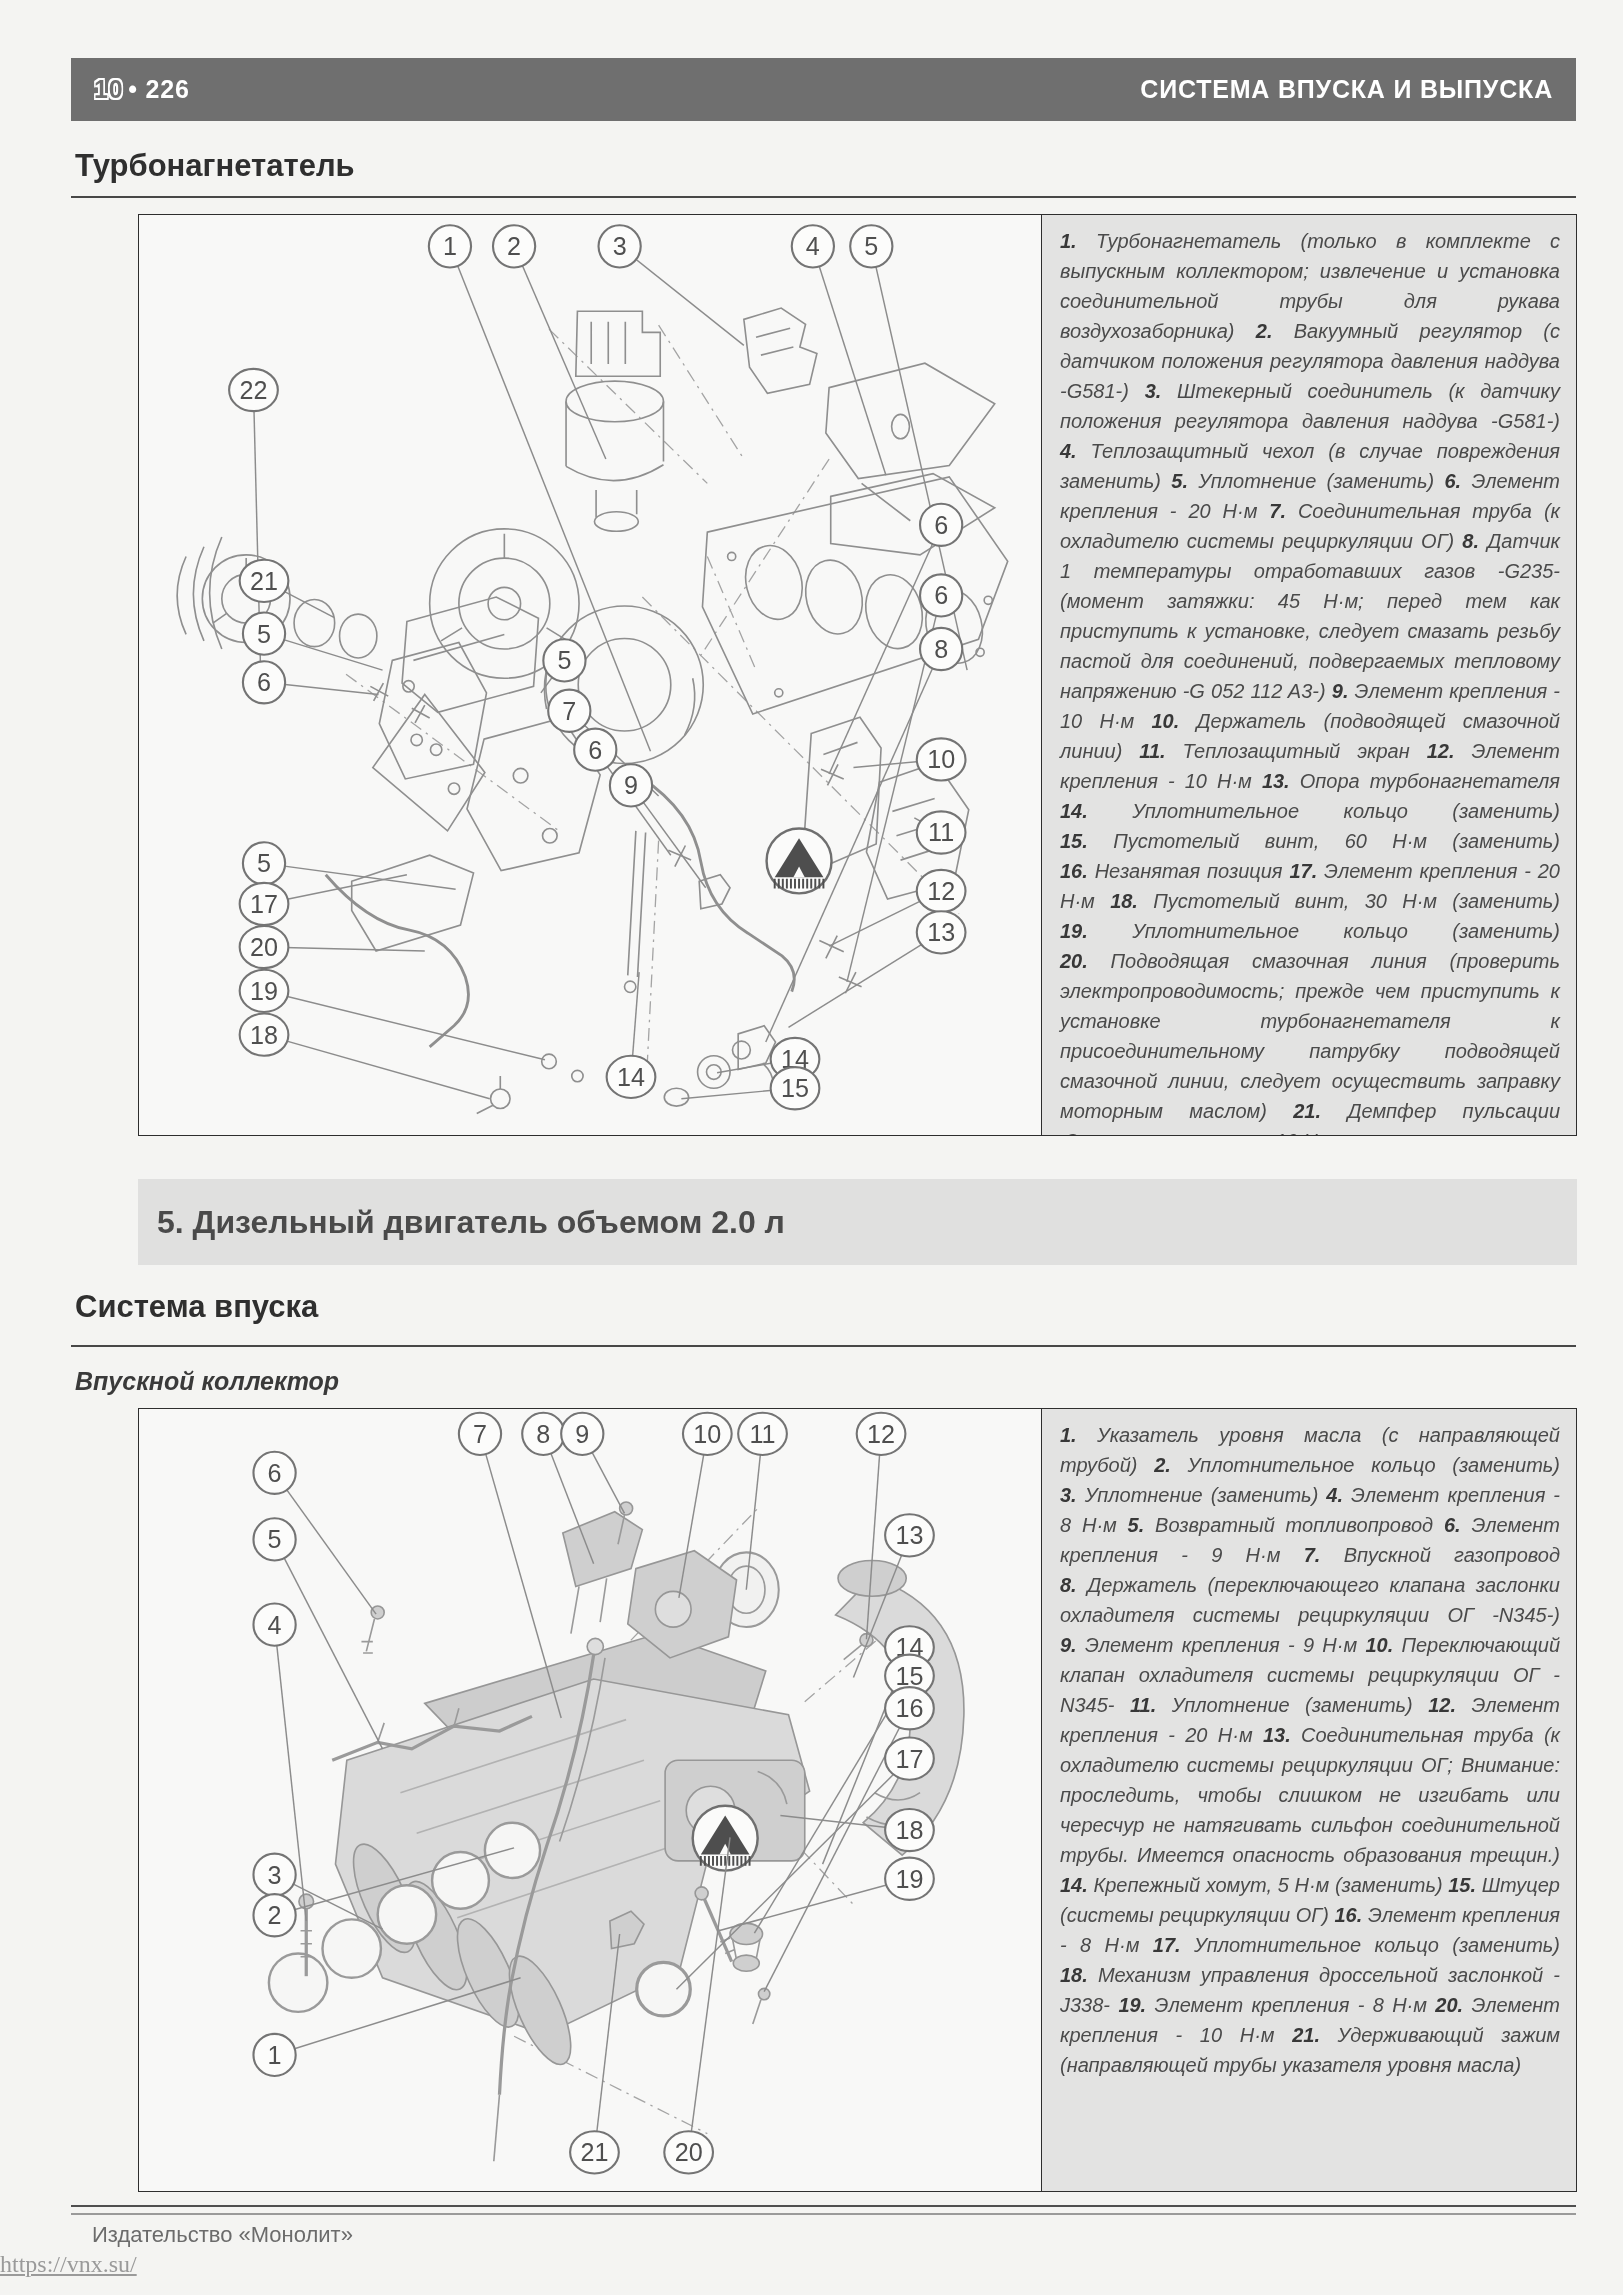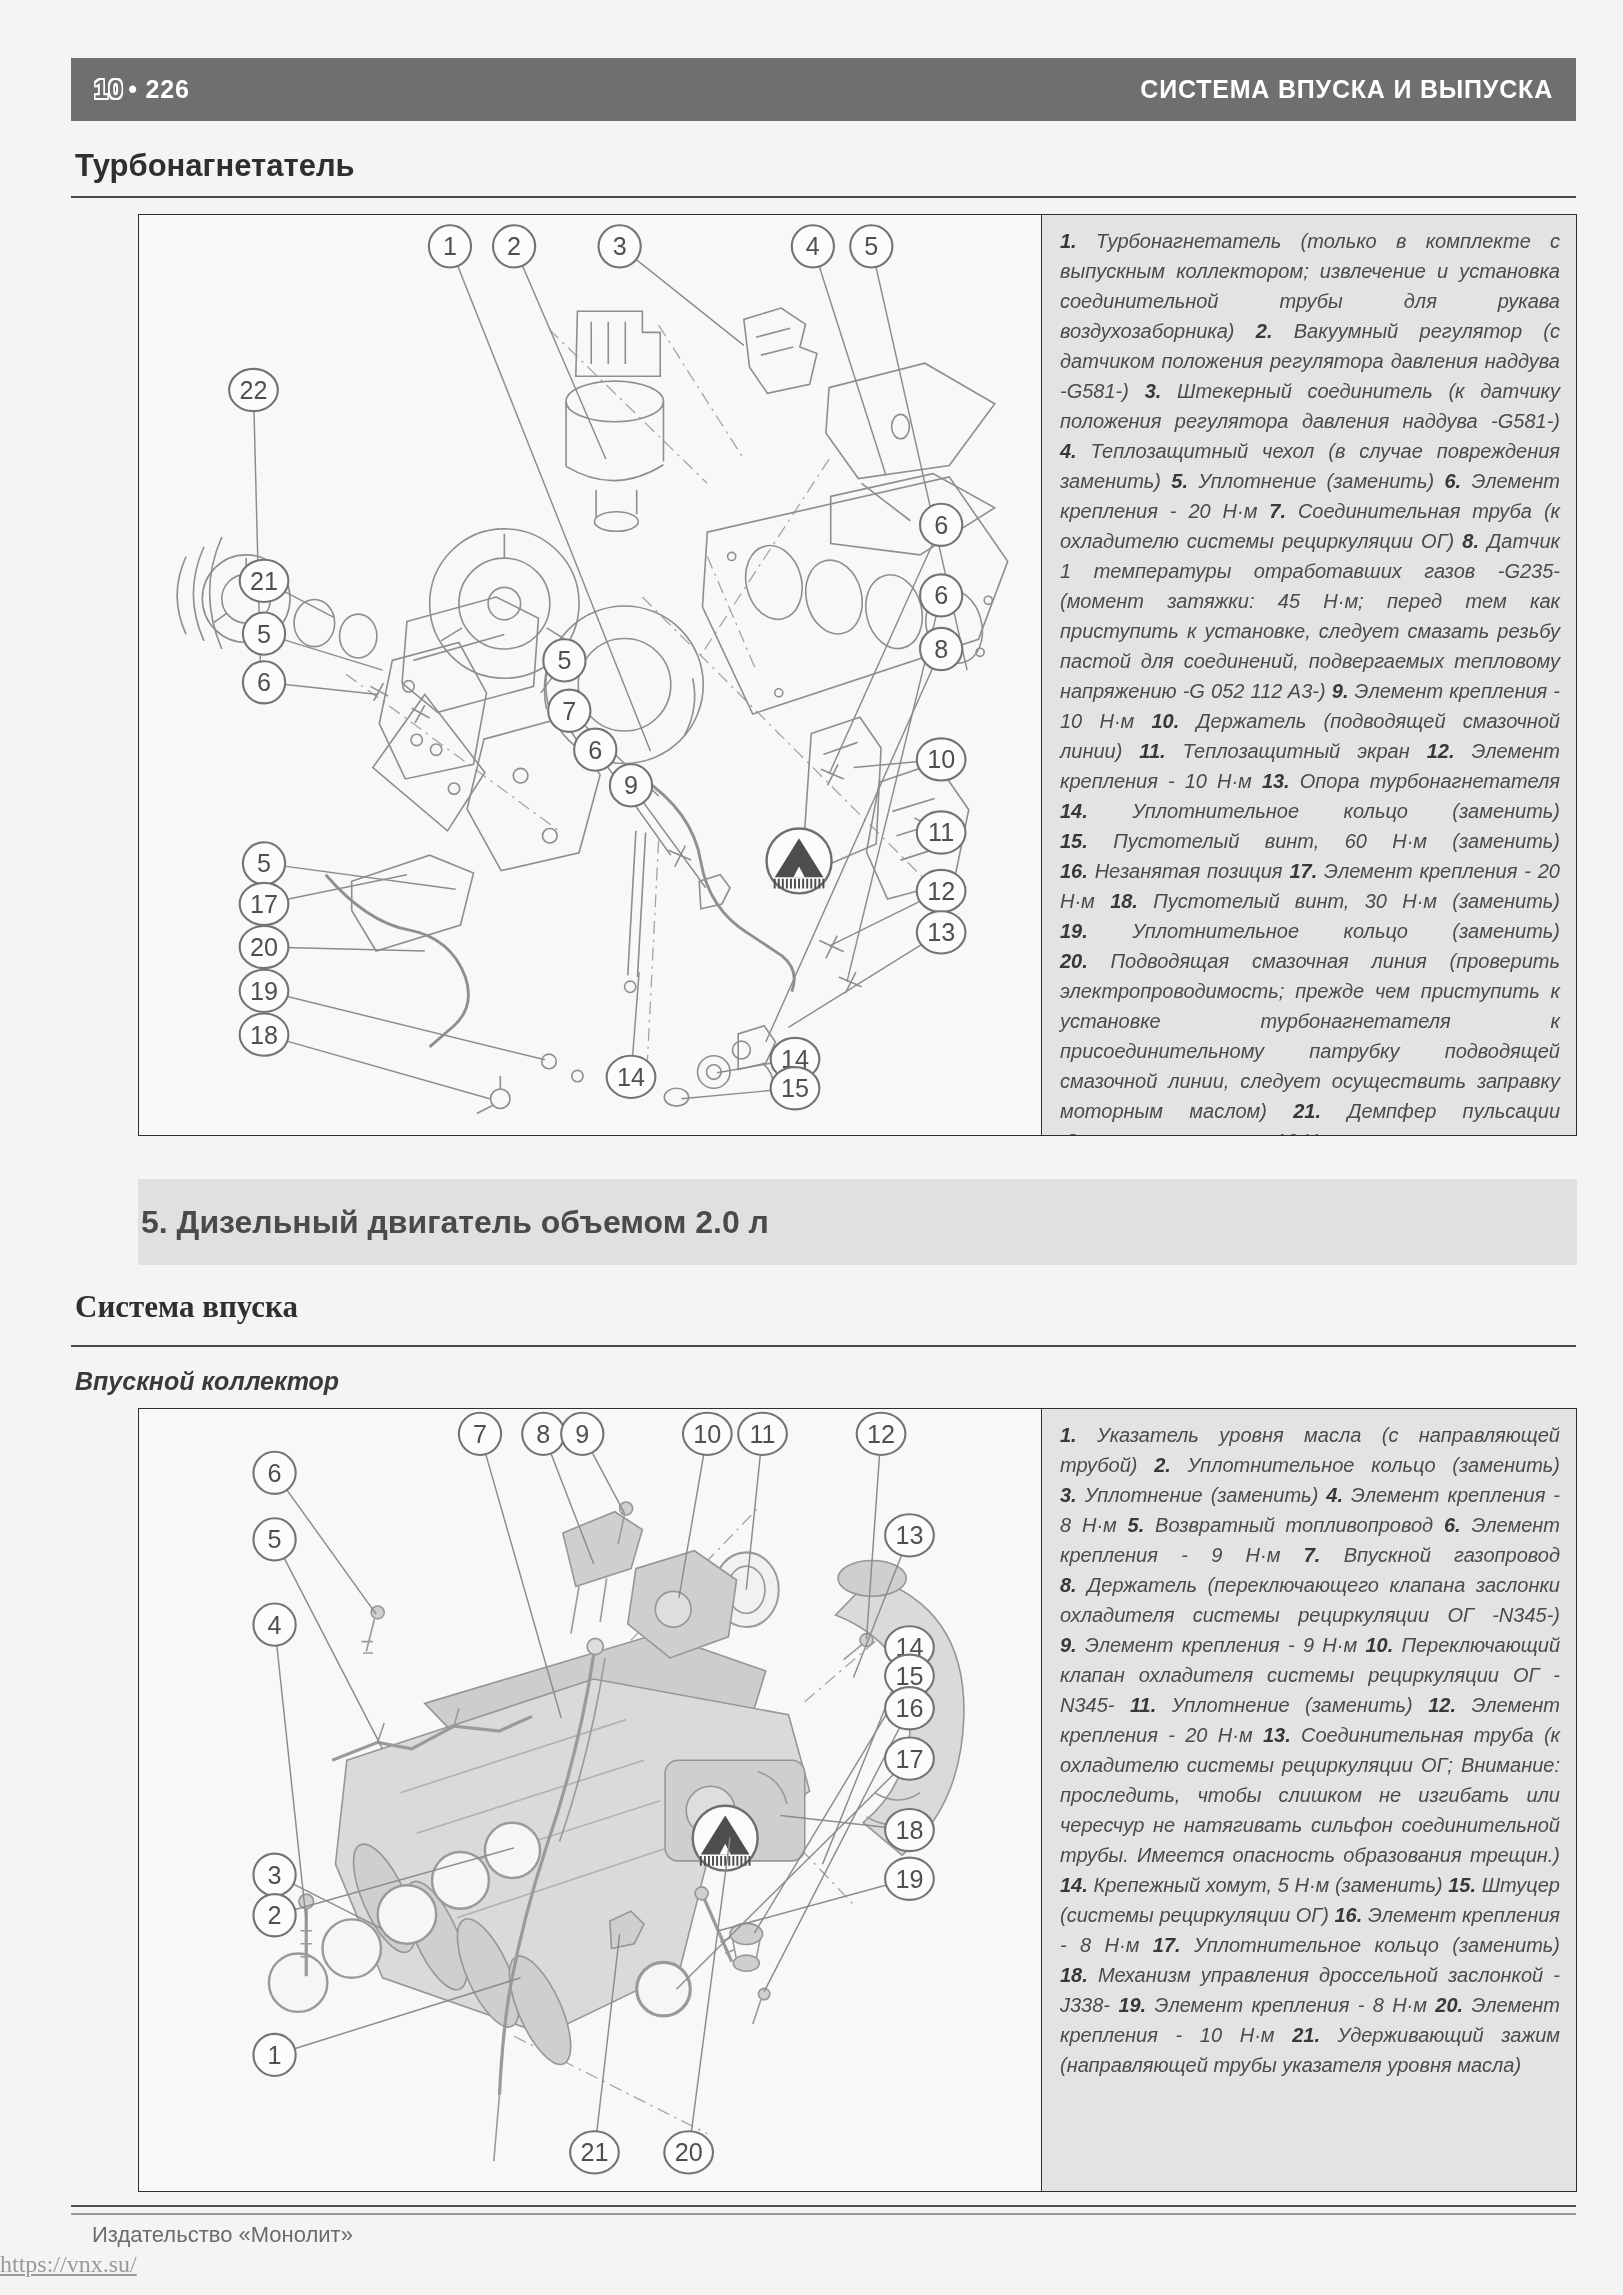--- a/index.html
+++ b/index.html
@@ -13,22 +13,22 @@
   .bar .hl .badge{color:var(--header-bar,#6f6f6f);
        text-shadow:-1.6px -1.6px 0 #fff,1.6px -1.6px 0 #fff,-1.6px 1.6px 0 #fff,1.6px 1.6px 0 #fff,0 1.6px 0 #fff,0 -1.6px 0 #fff,1.6px 0 0 #fff,-1.6px 0 0 #fff;
        margin-right:4.9px;}
   .bar .hr{font-weight:bold;font-size:25px;color:#fff;letter-spacing:0.8px;margin-left:34px;}
   
   .h1{position:absolute;left:75px;top:148px;font-size:31px;font-weight:bold;color:#2f2f2f;}
   .rule{position:absolute;left:71px;width:1505px;height:2.4px;background:var(--rule,#474747);}
   .r1{top:196px;}
   .band{position:absolute;left:138px;top:1179px;width:1439px;height:86px;
         background:var(--chapter-band,#e0e0df);display:flex;align-items:center;}
-  .band span{font-size:32px;font-weight:bold;color:#4a4a4a;padding-left:3px;}
-  .h2{position:absolute;left:75px;top:1289px;font-size:31px;font-weight:bold;color:#2f2f2f;font-family:Liberation Serif, serif;}
+  .band span{font-size:32px;font-weight:bold;color:#4a4a4a;padding-left:19px;}
+  .h2{position:absolute;left:75px;top:1289px;font-size:31px;font-weight:bold;color:#2f2f2f;}
   .r2{top:1345px;}
   .h3{position:absolute;left:75px;top:1367px;font-size:25px;font-weight:bold;font-style:italic;color:#3a3a3a;}
   
   .fig{position:absolute;left:138px;width:1439px;margin:0;display:flex;
        border:1.6px solid #2e2e2e;box-sizing:border-box;background:#f7f7f6;}
   .fig1{top:214px;height:922px;}
   .fig2{top:1408px;height:784px;}
   .fig-art{width:902px;flex:0 0 auto;background:#f8f8f7;}
   .fig-art svg{display:block;width:100%;height:100%;}
   .fig-text{flex:1 1 auto;background:var(--figure-text-bg,#e3e3e2);

